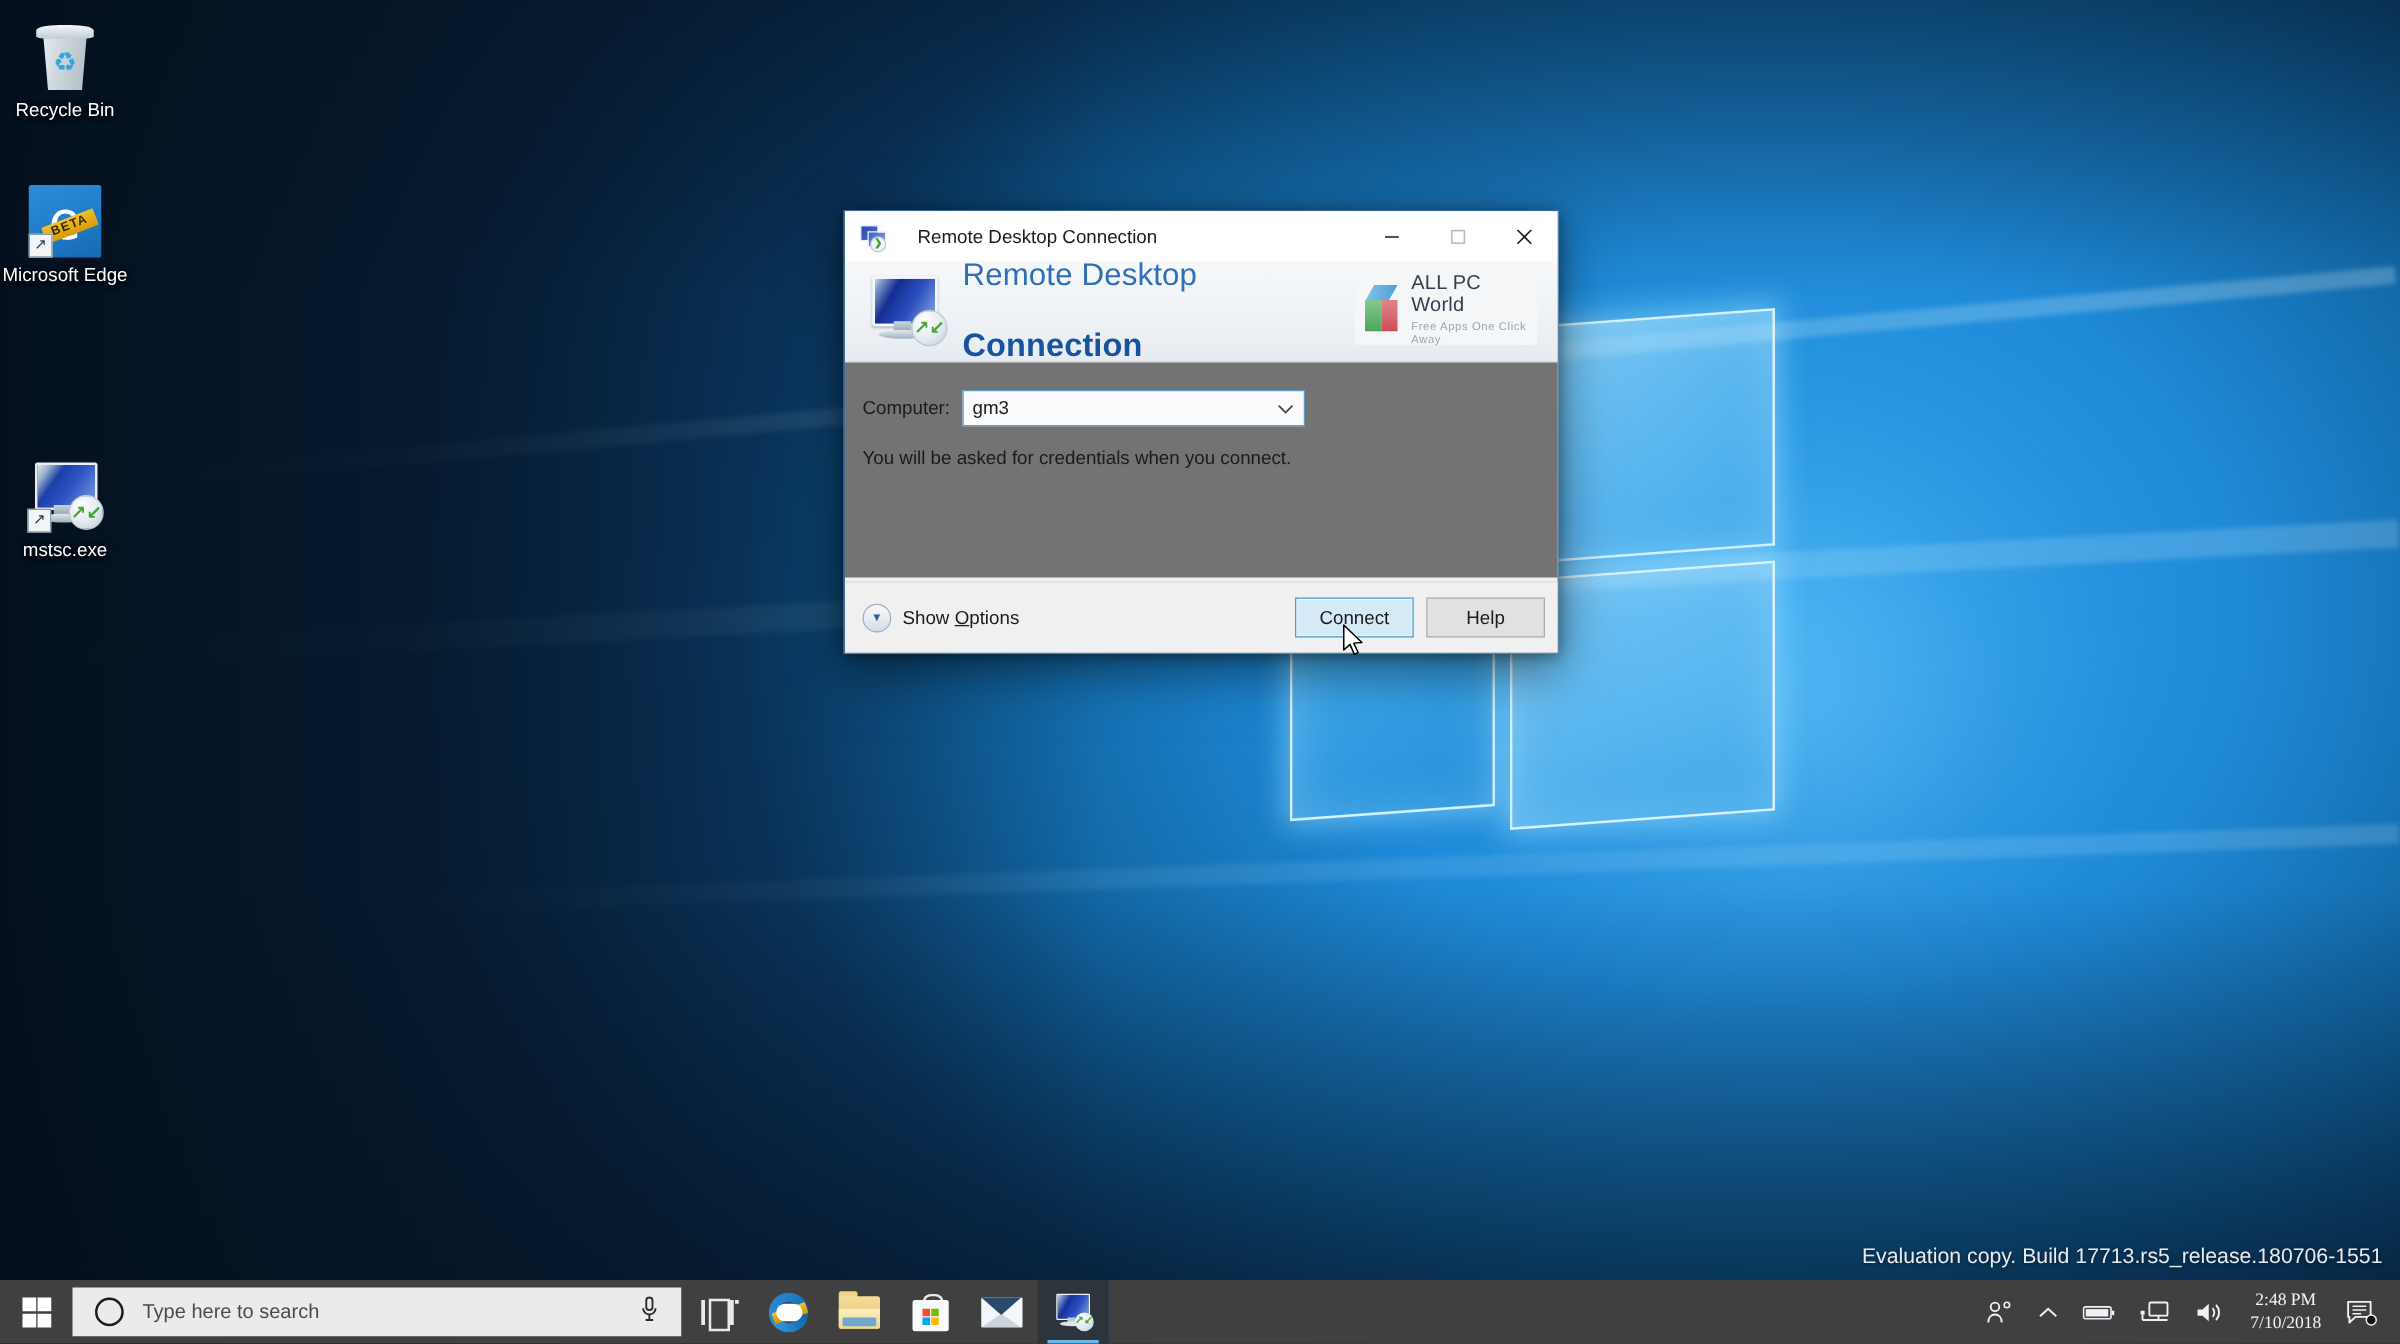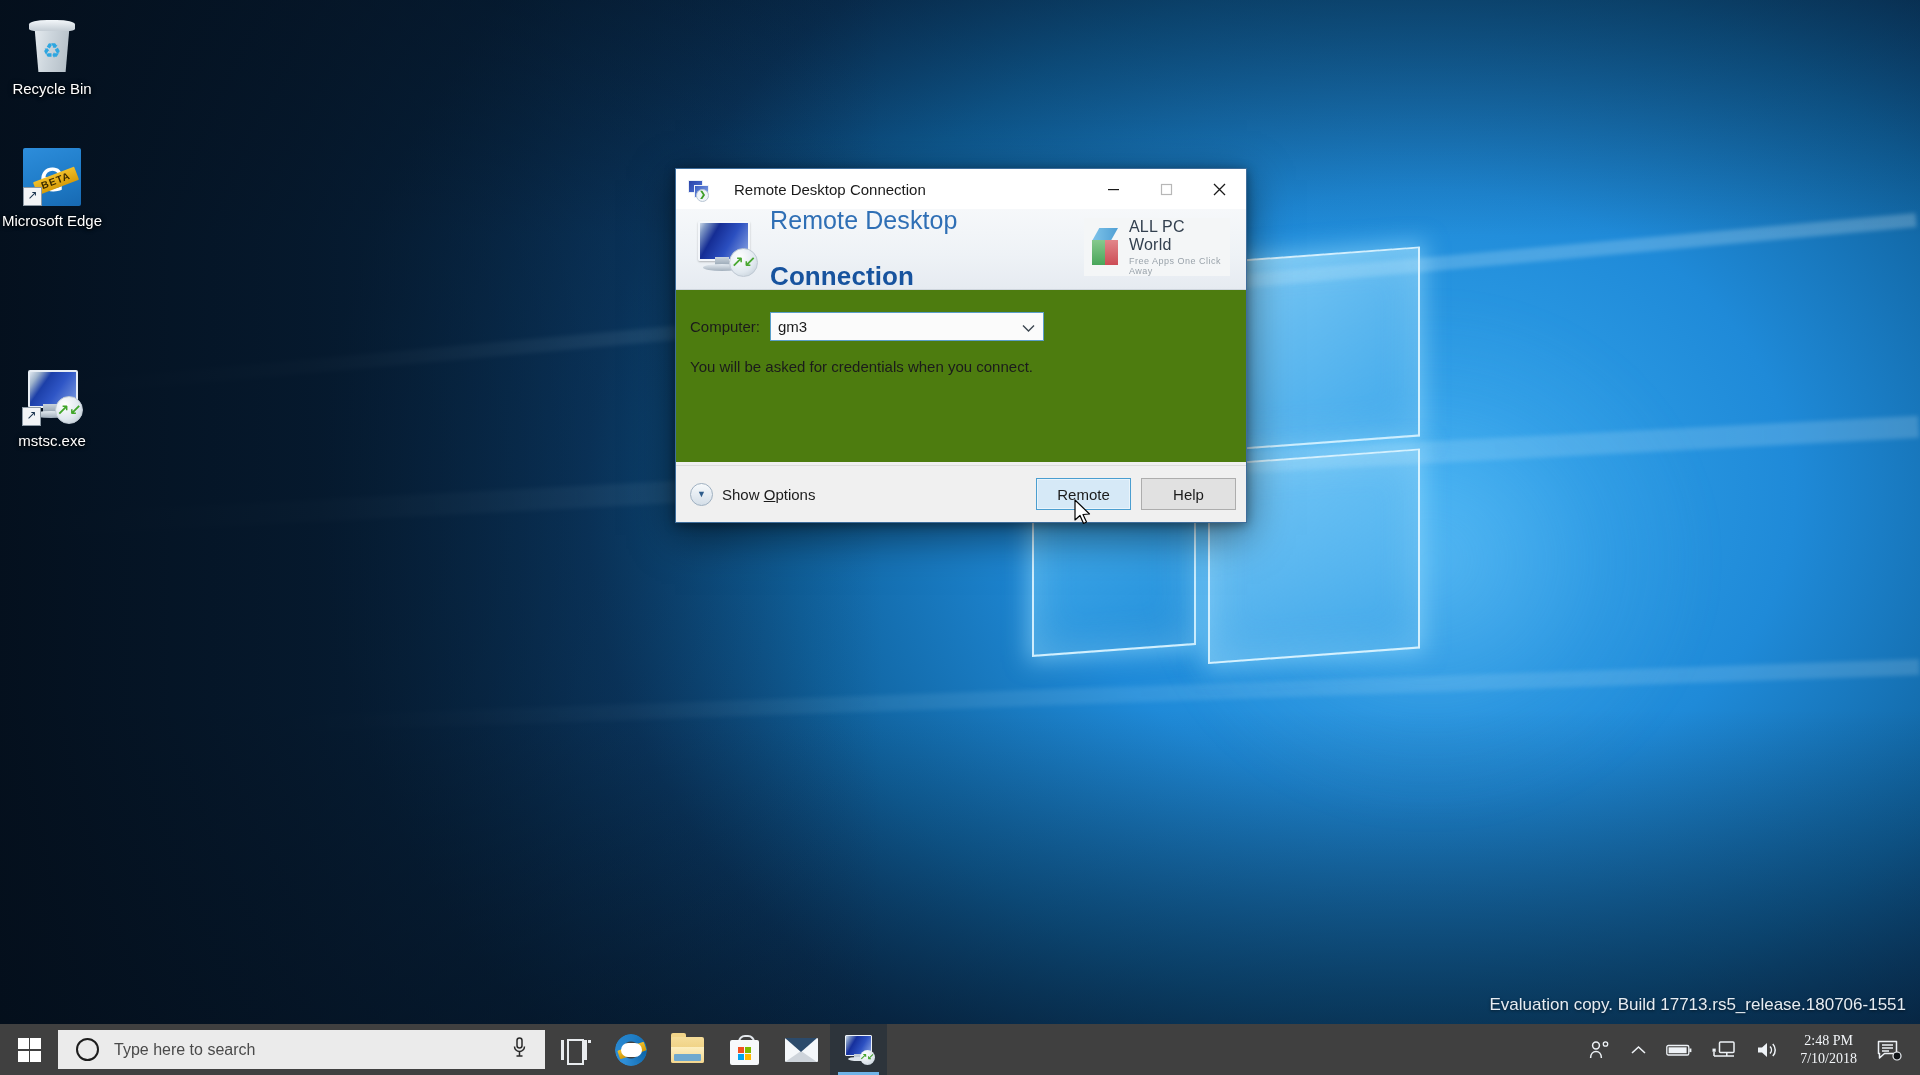--- a/index.html
+++ b/index.html
@@ -279,21 +279,21 @@
     background: linear-gradient(180deg, #e2868a, #cc4d56);
   }
   .badge-text { margin-left: 5px; }
   .badge-text .b1 { font-size: 16px; color: #33404f; letter-spacing: .2px; }
   .badge-text .b2 { font-size: 9px; color: #9aa3ab; letter-spacing: .5px; margin-top: 2px; }
 
   #rdc-body {
     padding: 22px 0 0 0;
     height: 150px;
     position: relative;
-    background: #4d7c0f;
+    background: #737373;
   }
   .field-row { display: flex; align-items: center; padding-left: 14px; margin-bottom: 17px; }
   .field-label { width: 80px; font-size: 15px; color: #1b1b1b; }
   .combo {
     width: 272px; height: 27px;
     background: #fbfbfb;
     border: 1px solid #5a9ec9;
     display: flex; align-items: center;
     position: relative;
   }
@@ -634,21 +634,21 @@
 
       <div class="hint">You will be asked for credentials when you connect.</div>
     </div>
 
     <div id="rdc-footer">
       <div class="show-options">
         <div class="so-circle">▼</div>
         <div class="so-label">Show <u>O</u>ptions</div>
       </div>
       <div class="footer-spacer"></div>
-      <div class="btn primary">Remote</div>
+      <div class="btn primary">Connect</div>
       <div class="btn">Help</div>
     </div>
   </div>
 
   <svg id="mouse-cursor" viewBox="0 0 20 28">
     <path d="M2 1 L2 21 L7 16.5 L10.5 24.5 L13.5 23 L10 15.5 L16.5 15 Z" fill="#ffffff" stroke="#000000" stroke-width="1.2" stroke-linejoin="round"></path>
   </svg>
 
   <div id="taskbar">
 

